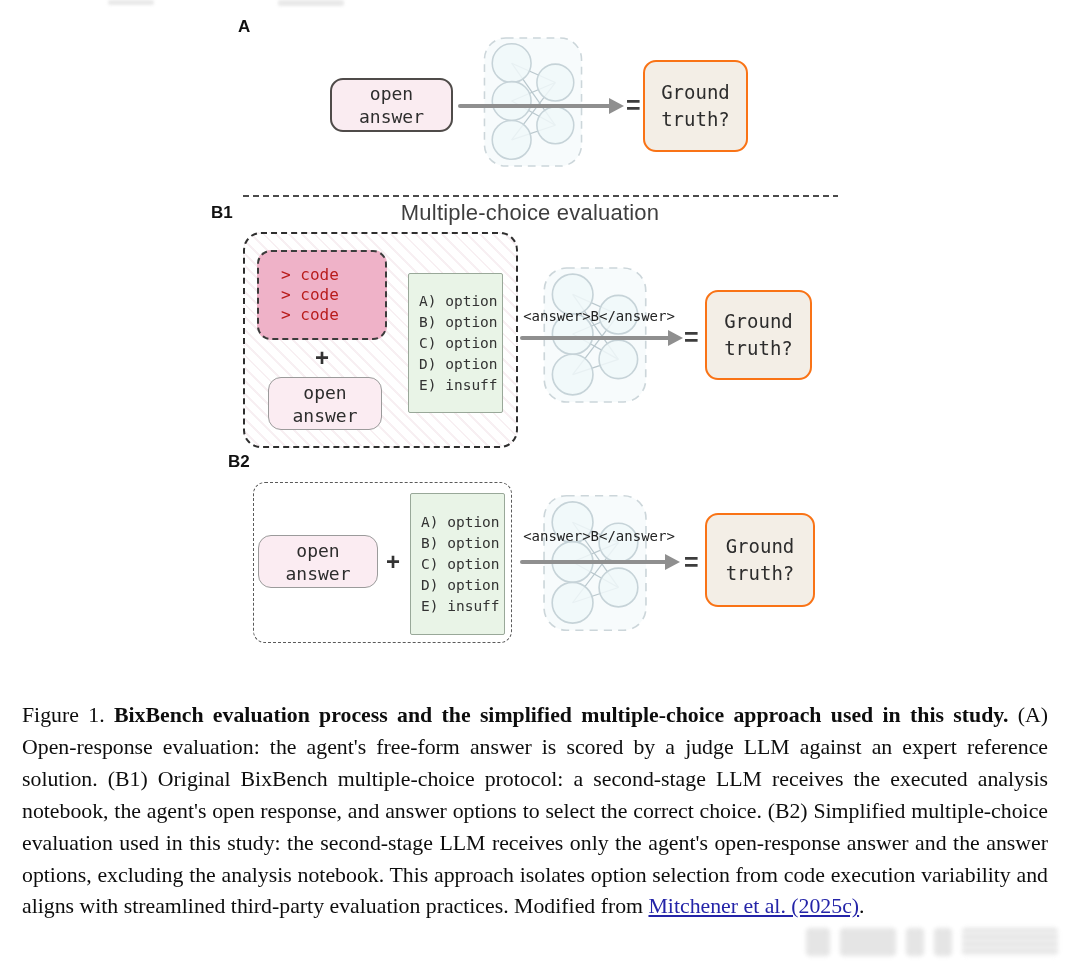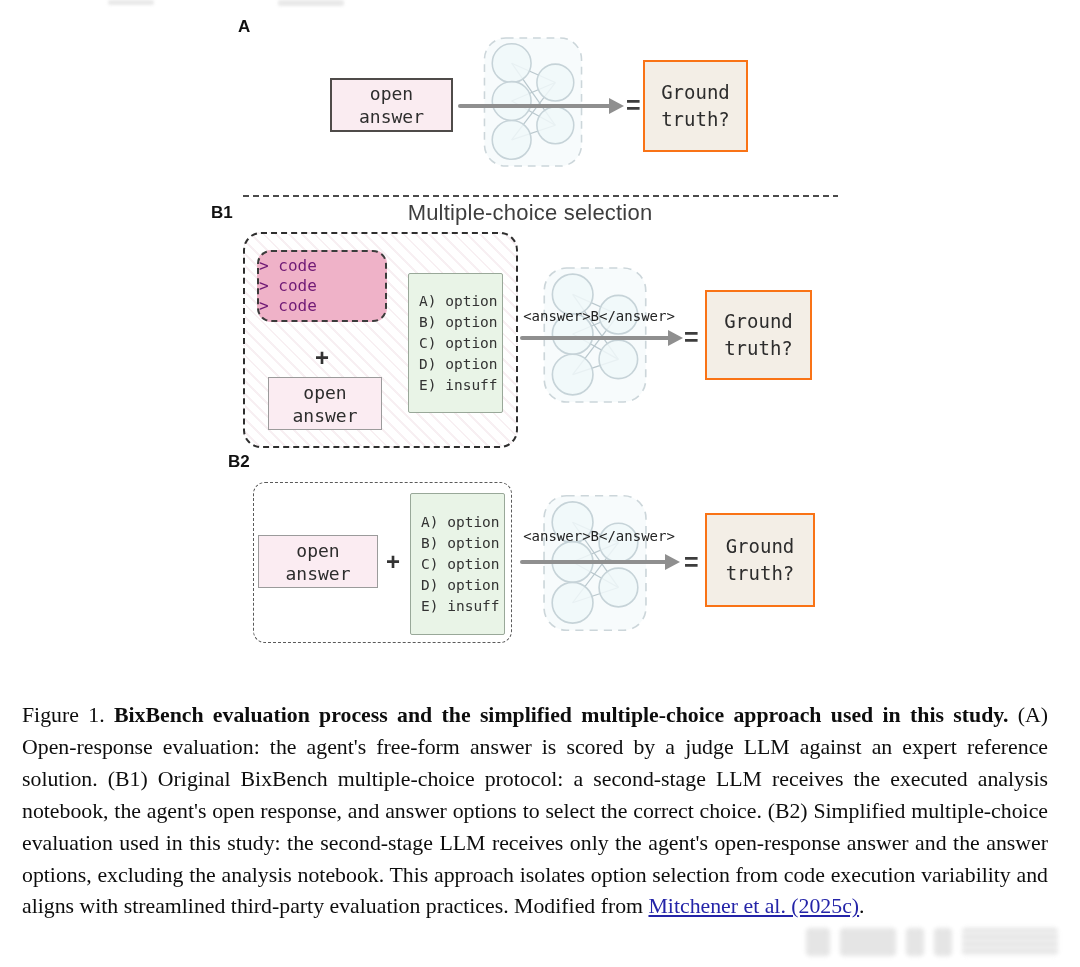--- a/index.html
+++ b/index.html
@@ -1,31 +1,31 @@
 <!DOCTYPE html>
 <html><head>
 <meta charset="utf-8">
 <style>
   html,body{margin:0;padding:0;background:#ffffff;}
   .page{position:relative;width:1080px;height:967px;background:#ffffff;overflow:hidden;
         font-family:"Liberation Sans",sans-serif;}
   .abs{position:absolute;}
-  .mono{font-family:"DejaVu Sans Mono",monospace;color:#2d2d2d;}
+  .mono{font-family:"DejaVu Sans Mono",monospace;color:#2d2d2d;border-radius:13px;}
   .pre{white-space:pre-line;}
   .panel-label{font-weight:700;font-size:17px;color:#111;}
   .panel-title{font-size:22px;color:#3e3e3e;text-align:center;letter-spacing:.2px;}
   .box{display:flex;align-items:center;justify-content:center;text-align:center;box-sizing:border-box;}
   .open-answer-a{left:330px;top:78px;width:123px;height:54px;background:#faecf1;
       border:2px solid #4f4b49;font-size:18px;line-height:23px;}
   .open-answer{background:#fbecf2;border:1.5px solid #9b9b9b;font-size:18px;line-height:23px;}
   .ground-truth{background:#f3eee6;border:2px solid #f97316;font-size:19px;line-height:27px;
       justify-content:center;}
-  .code-box{left:257px;top:250px;width:130px;height:72px;background:#efb2c8;border:2.5px dashed #3b3b3b;
+  .code-box{left:257px;top:250px;width:130px;height:90px;background:#efb2c8;border:2.5px dashed #3b3b3b;
       border-radius:14px;display:flex;flex-direction:column;justify-content:center;
-      box-sizing:border-box;font-size:16px;line-height:20px;color:#701a75;text-align:left;}
+      padding-left:22px;box-sizing:border-box;font-size:16px;line-height:20px;color:#b91c1c;text-align:left;}
   .options-box{width:95px;background:#e9f4e7;border:1.5px solid #99a899;border-radius:2px;
       display:flex;flex-direction:column;justify-content:center;box-sizing:border-box;
       padding-left:10px;font-size:14.5px;line-height:21px;color:#333;}
   .plus{font-size:24px;font-weight:700;color:#333;width:24px;text-align:center;}
   .equals{font-size:25px;font-weight:700;color:#3d3d3d;}
   .answer-tag{font-size:14px;color:#222;width:166px;text-align:center;white-space:nowrap;}
   .dash-container-b1{left:243px;top:232px;width:275px;height:216px;border:2.5px dashed #2e2e2e;
       border-radius:18px;box-sizing:border-box;
       background:repeating-linear-gradient(45deg, rgba(214,170,186,0.18) 0 2px, rgba(255,255,255,0) 2px 9px);}
   .dash-container-b2{left:253px;top:482px;width:259px;height:161px;border:1.6px dashed #5a5a5a;
@@ -85,21 +85,21 @@
   </div>
 
   <div class="abs equals" style="left:626px;top:91px;">=</div>
 
   <div class="abs box ground-truth mono pre" style="left:643px;top:60px;width:105px;height:92px;">Ground
 truth?</div>
 
   <div class="abs separator"></div>
 
   <div class="abs panel-label" style="left:211px;top:203px;">B1</div>
-  <div class="abs panel-title" style="left:320px;top:200px;width:420px;">Multiple-choice selection</div>
+  <div class="abs panel-title" style="left:320px;top:200px;width:420px;">Multiple-choice evaluation</div>
 
   <div class="abs dash-container-b1"></div>
 
   <div class="abs code-box mono pre">&gt; code
 &gt; code
 &gt; code</div>
 
   <div class="abs plus" style="left:310px;top:344px;">+</div>
 
   <div class="abs box open-answer mono pre" style="left:268px;top:377px;width:114px;height:53px;">open

